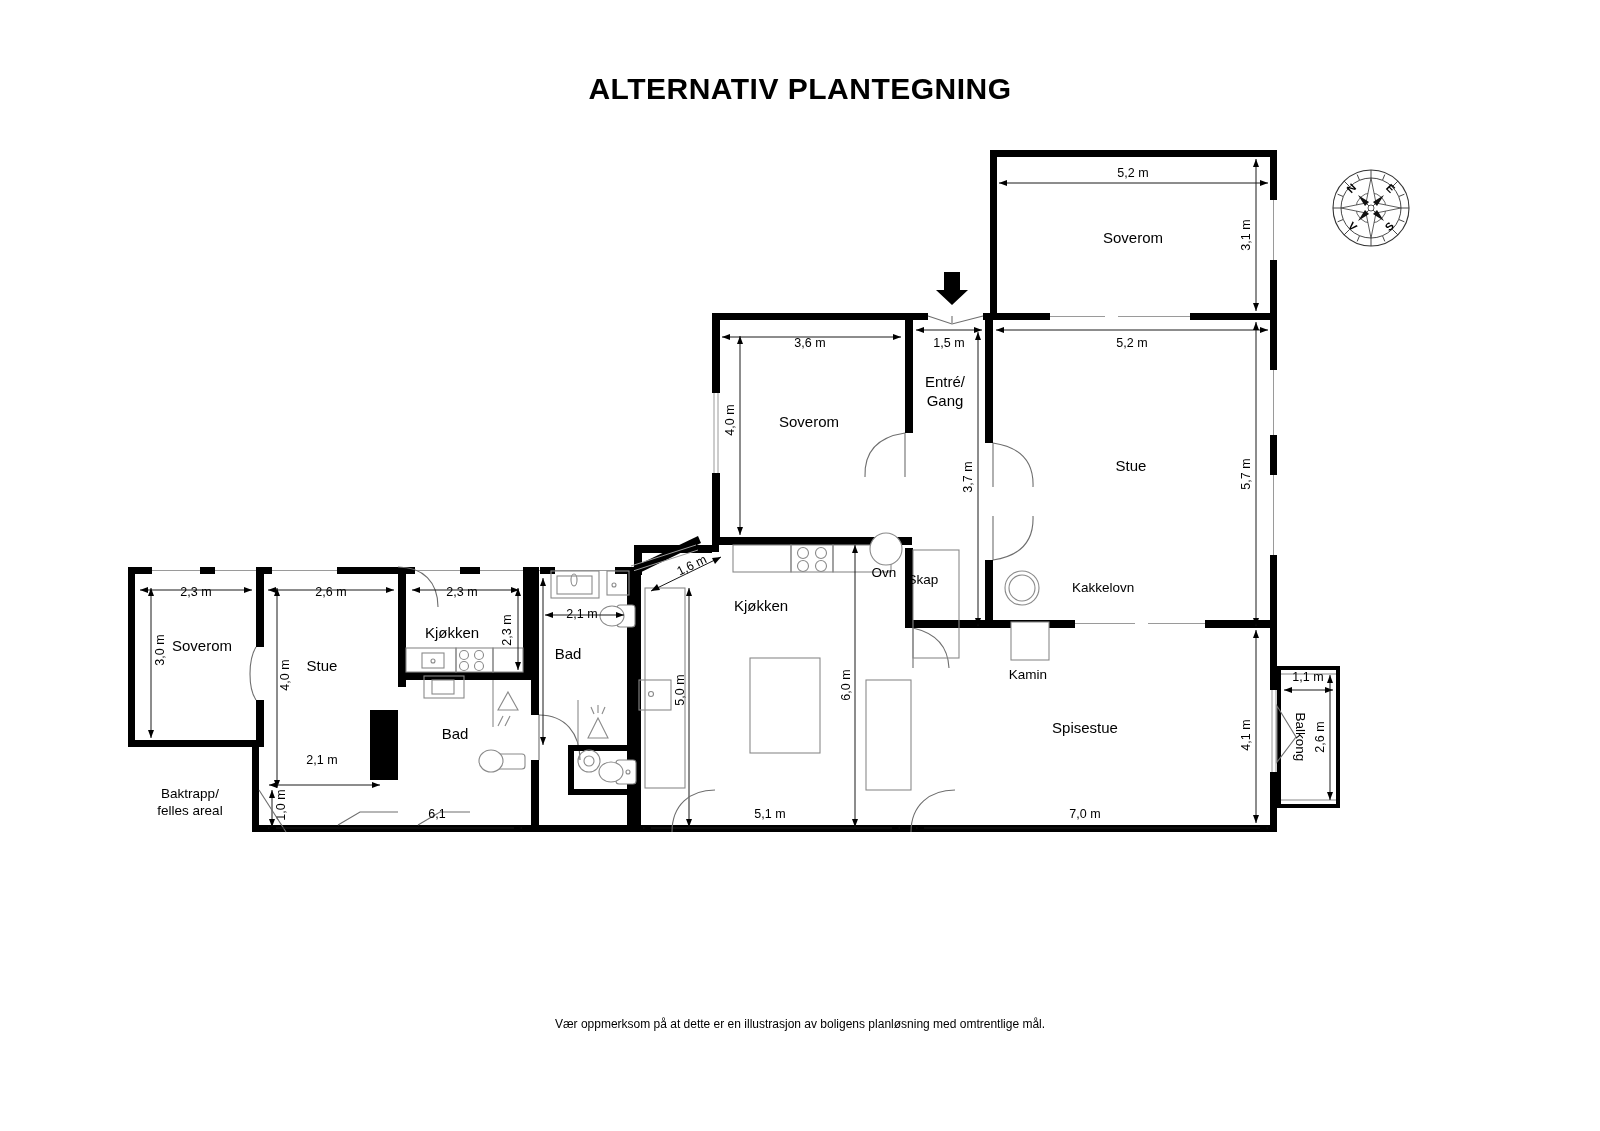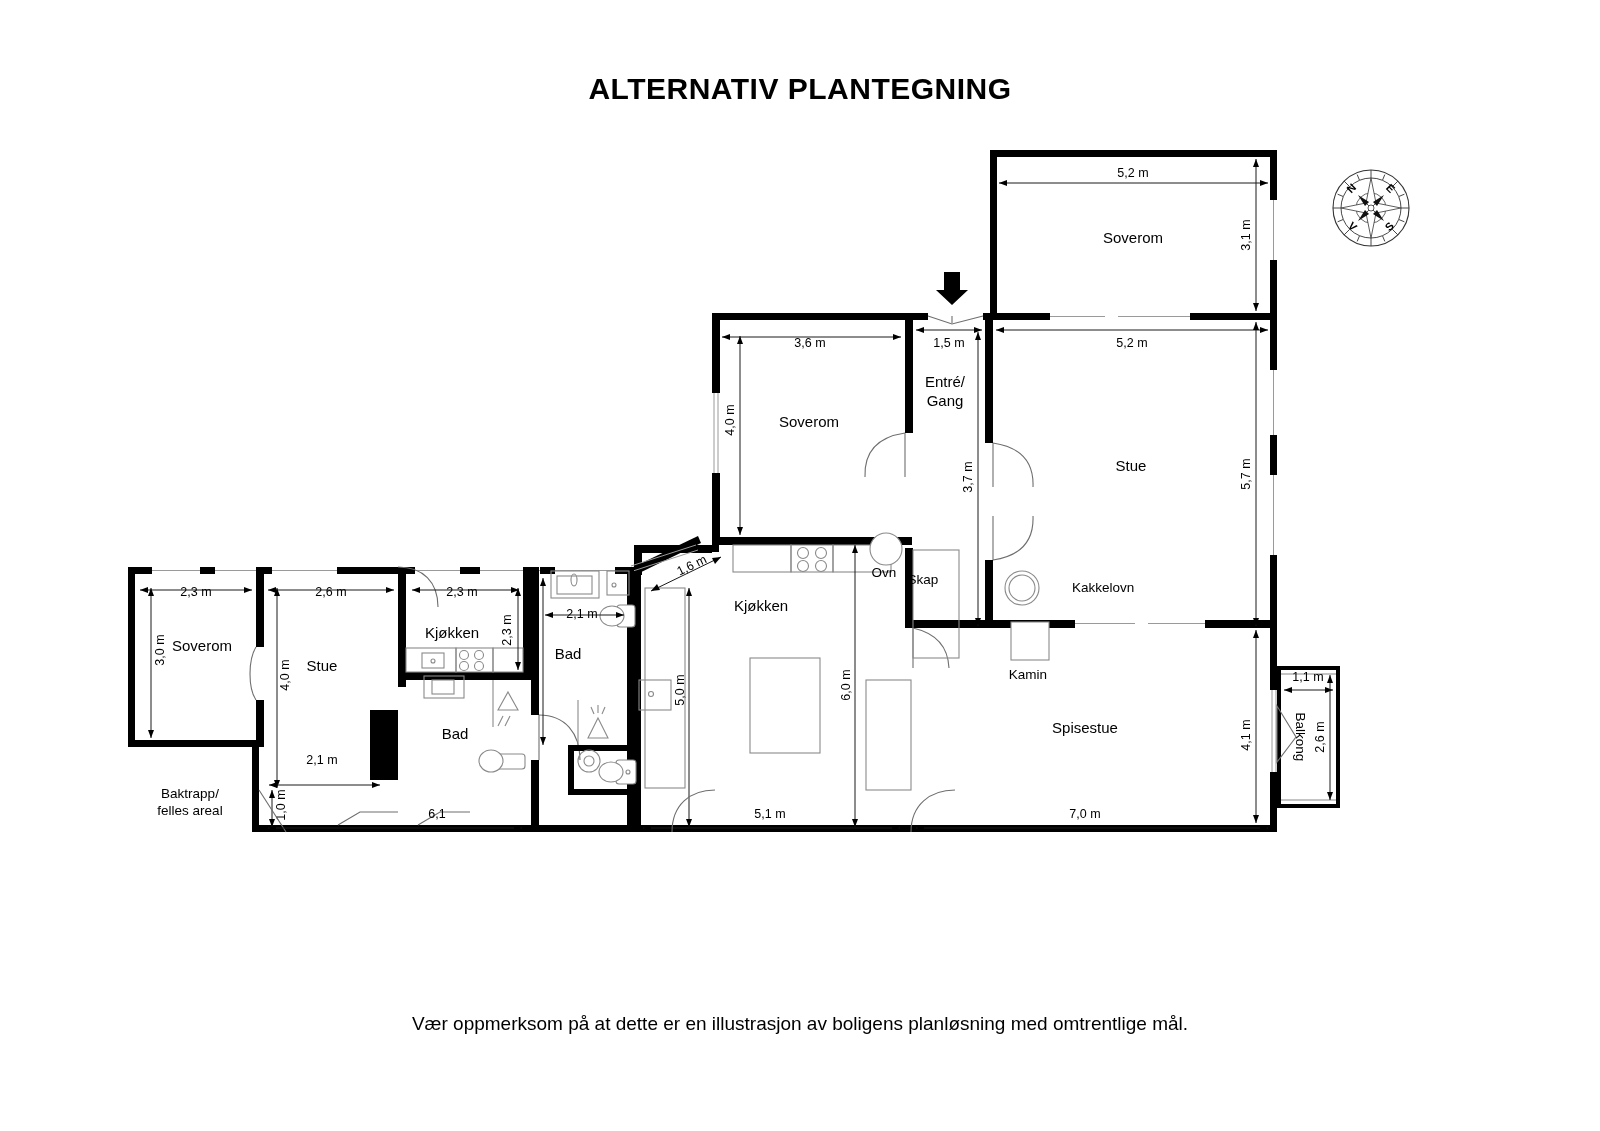--- a/index.html
+++ b/index.html
@@ -28,21 +28,21 @@
     font-size: 30px;
     font-weight: bold;
     letter-spacing: 0.5px;
   }
   .disclaimer {
     position: absolute;
     left: 0;
     top: 1012px;
     width: 1600px;
     text-align: center;
-    font-size: 19px;
+    font-size: 12px;
     line-height: 24px;
   }
   .disclaimer div { white-space: pre; }
   svg.plan {
     position: absolute;
     left: 0;
     top: 0;
     width: 1600px;
     height: 1131px;
   }

